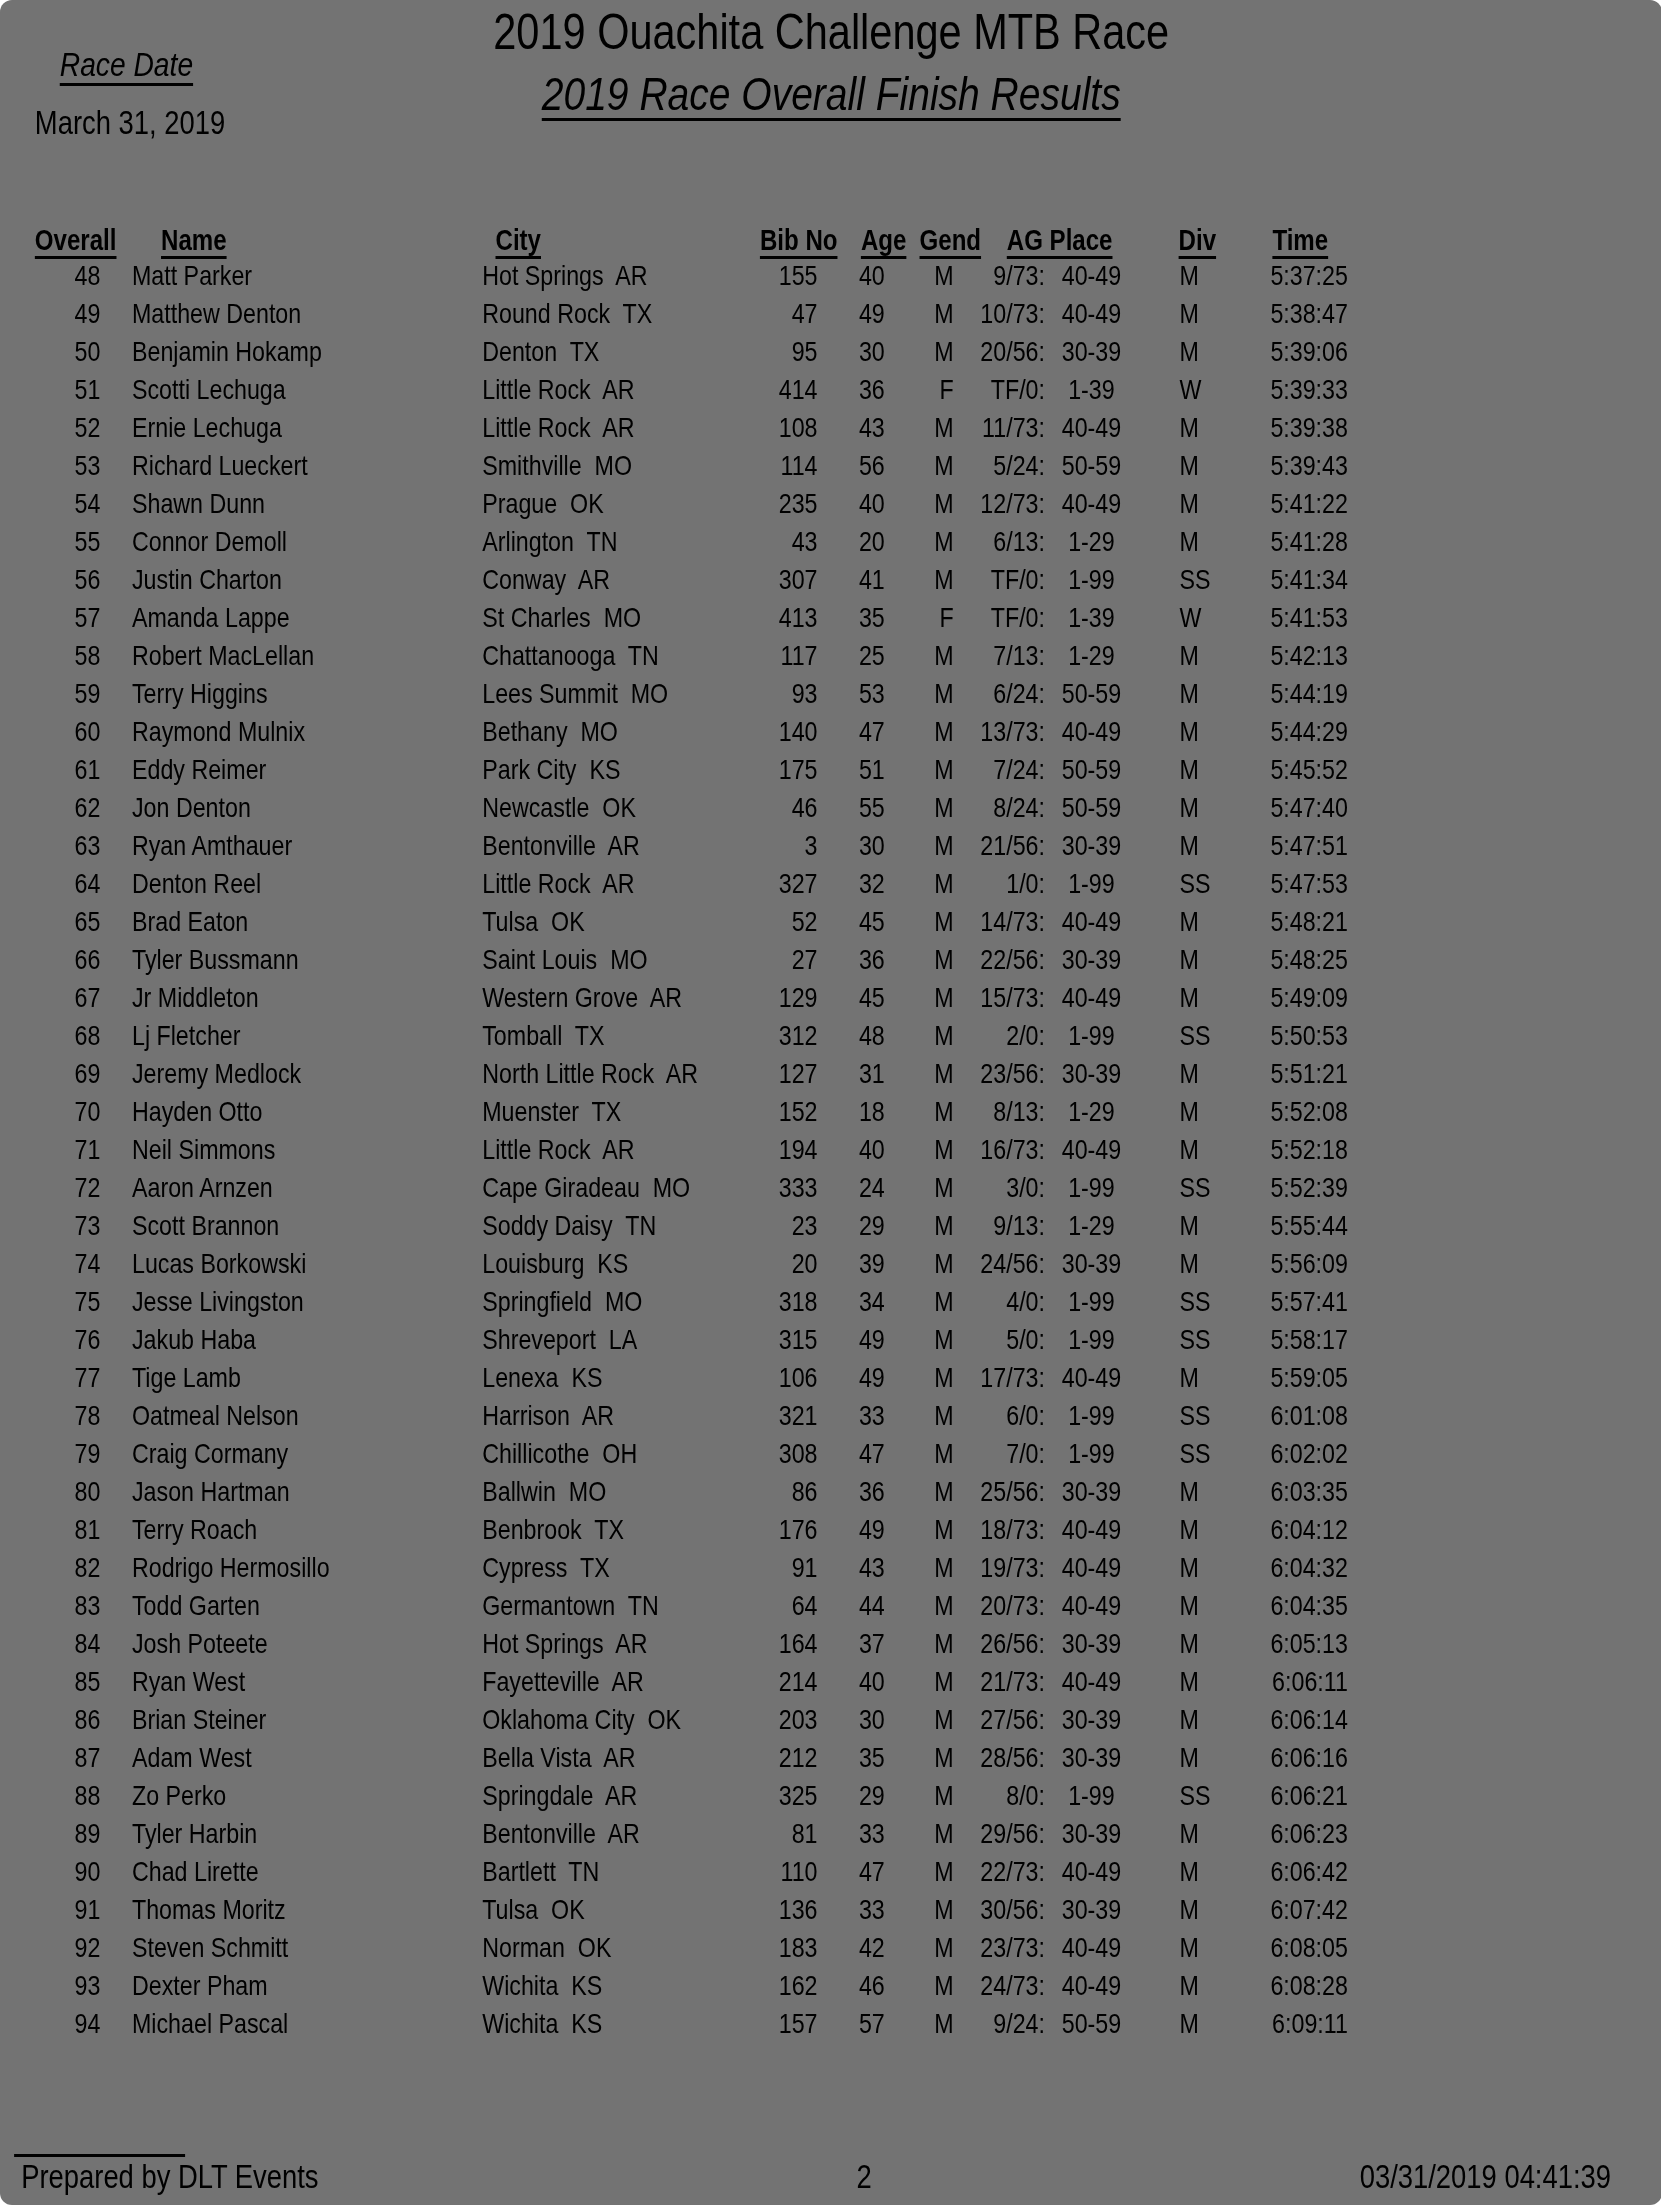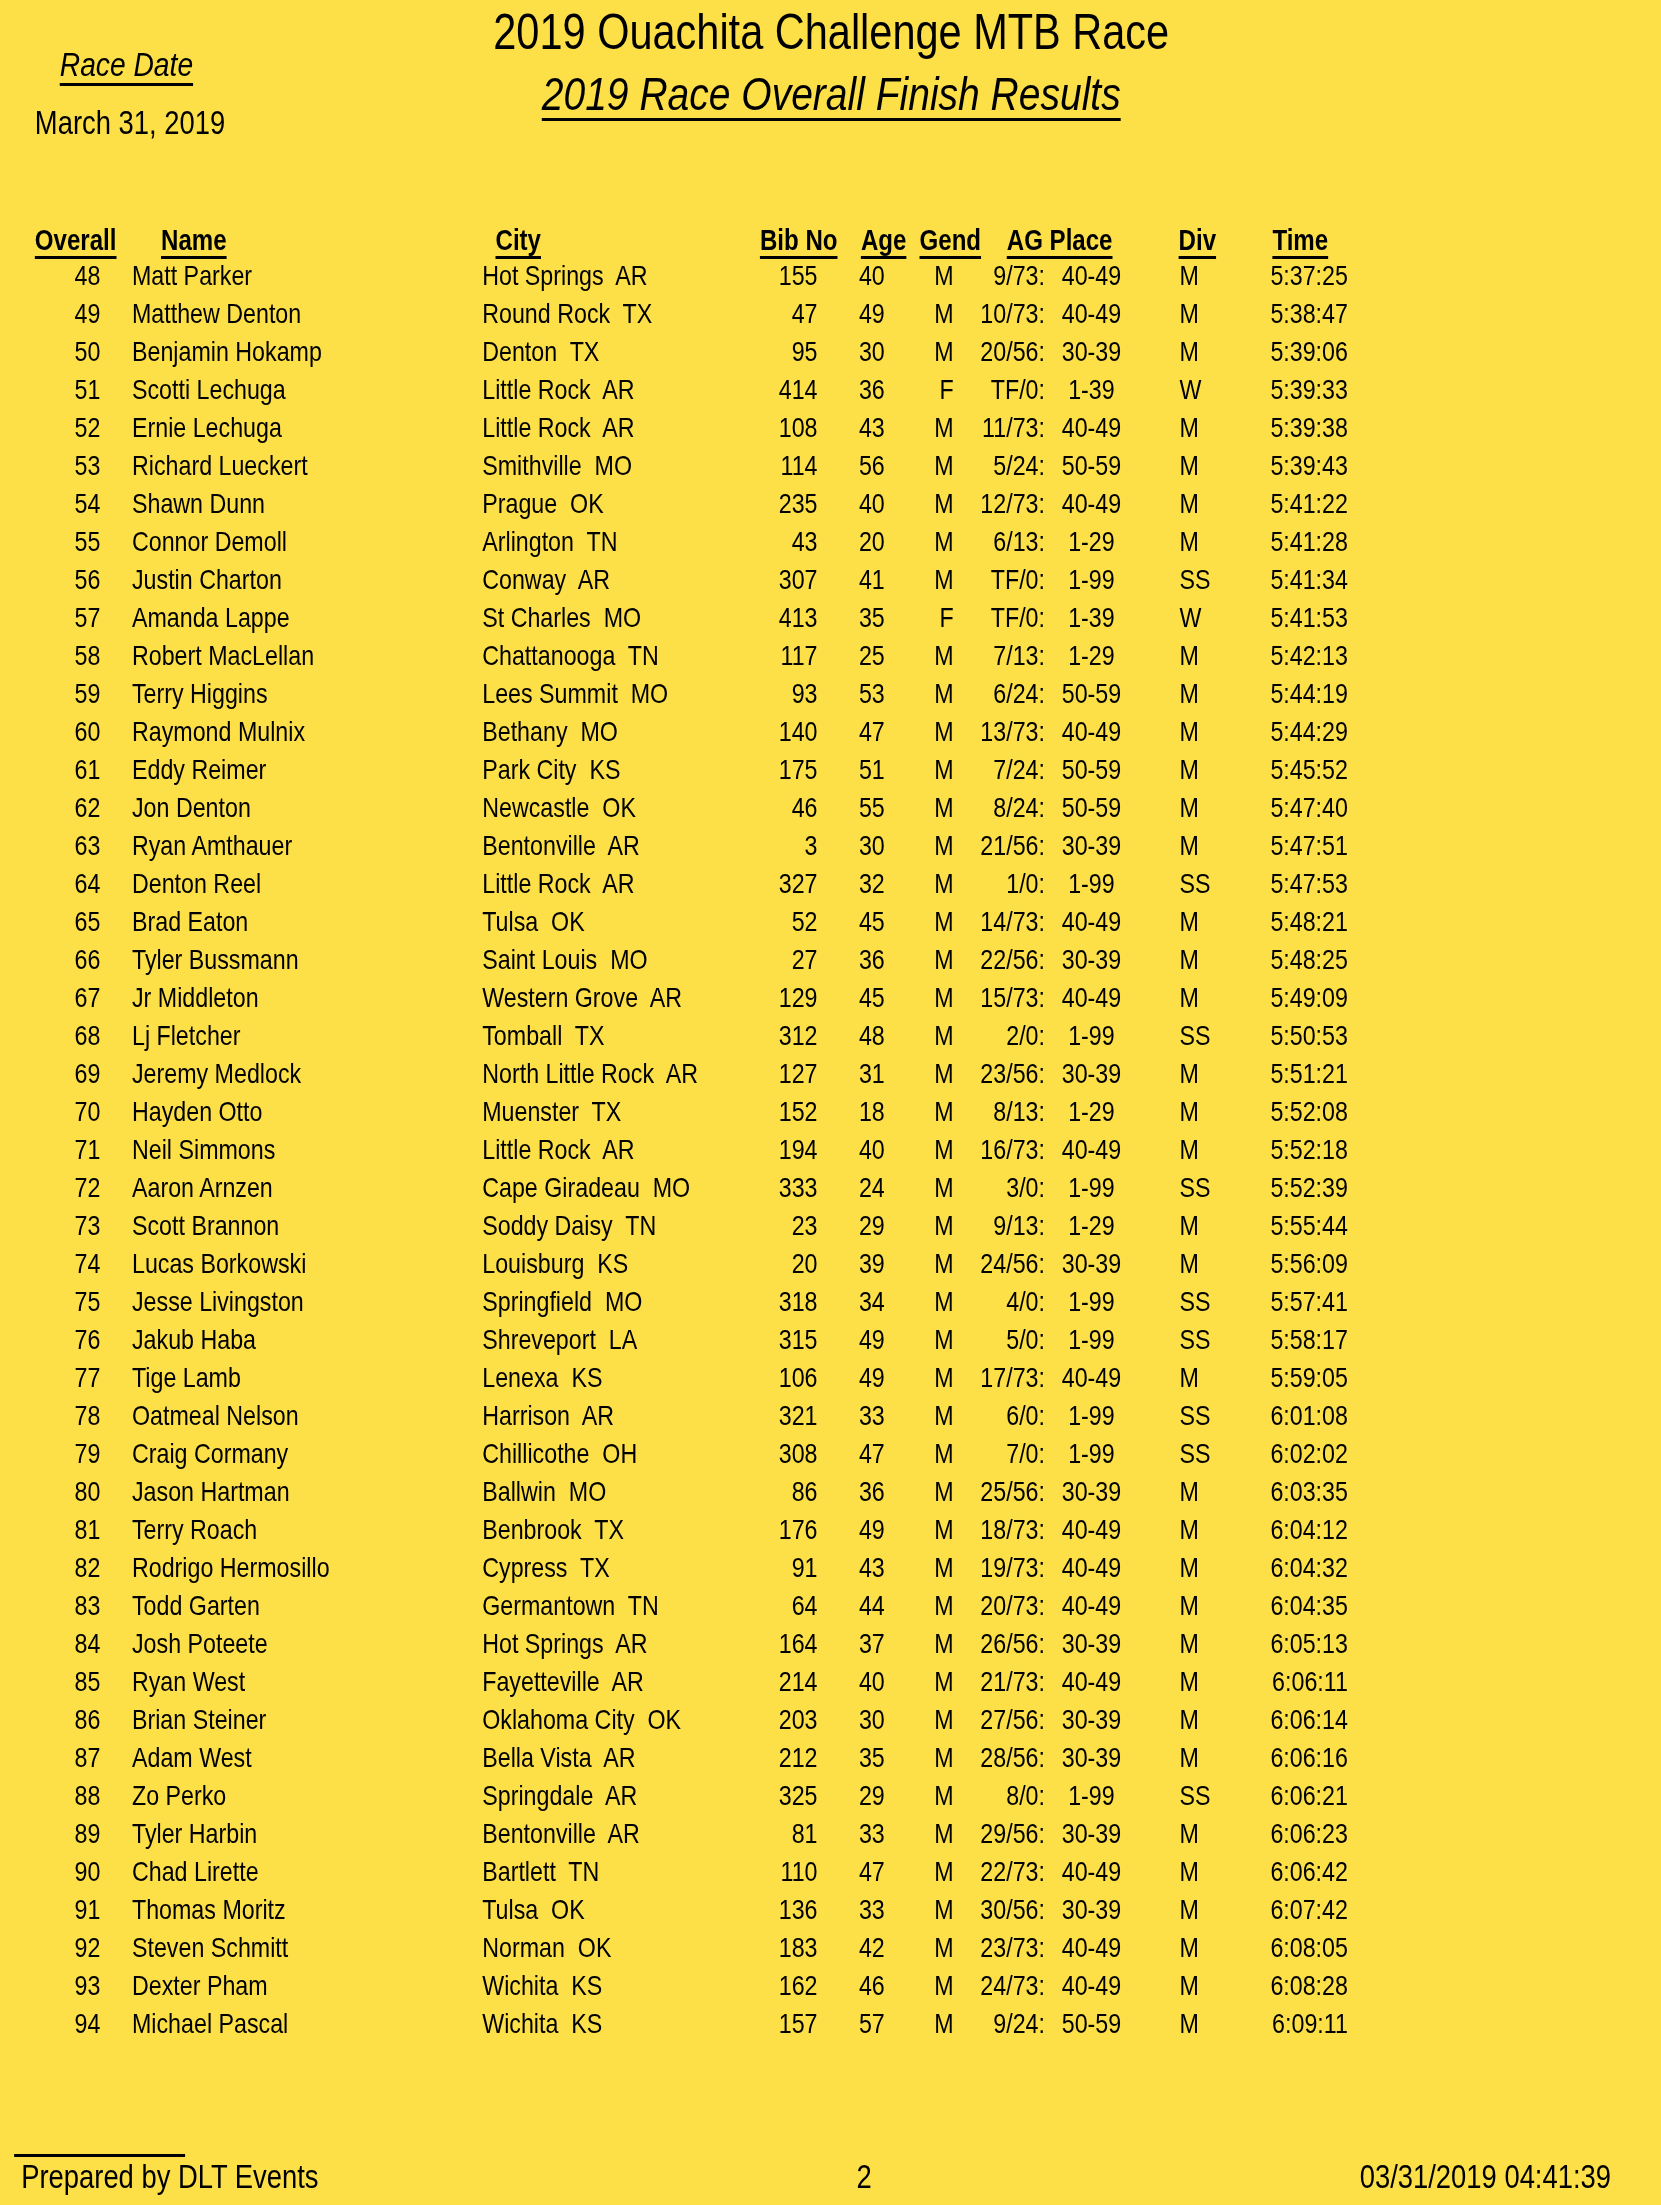--- a/index.html
+++ b/index.html
@@ -1,18 +1,18 @@
 <!DOCTYPE html>
 <html style="font-size:11px"><head>
 <meta charset="utf-8">
 <style>
   html,body { margin:0; padding:0; background:#ffffff; }
   .viewport {
     position:relative; width:1662px; height:2205px;
-    overflow:hidden; background:#fde047;
+    overflow:hidden; background:#737373;border-radius:12px;
   }
   
   .page {
     position:absolute; top:0; left:0; width:2003px; height:2205px;
     transform:scaleX(0.83); transform-origin:0 0;
     font-family:"Liberation Sans","DejaVu Sans",sans-serif; color:#000;
   }
   .page-title {
     position:absolute; top:4.1px; left:0; width:2003px; text-align:center;
     font-size:50px; line-height:57px; white-space:nowrap;

